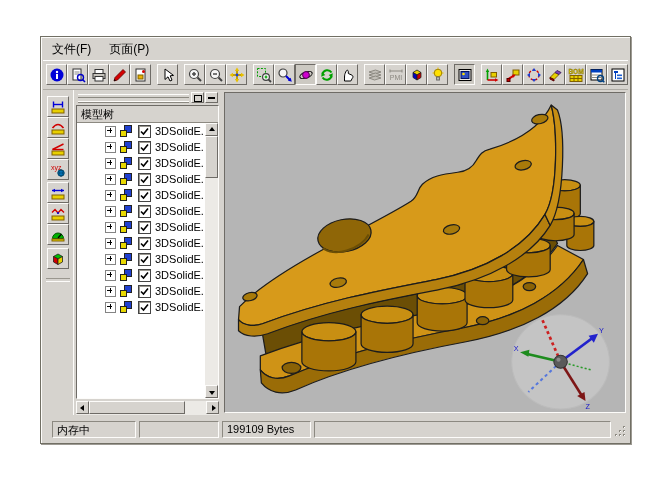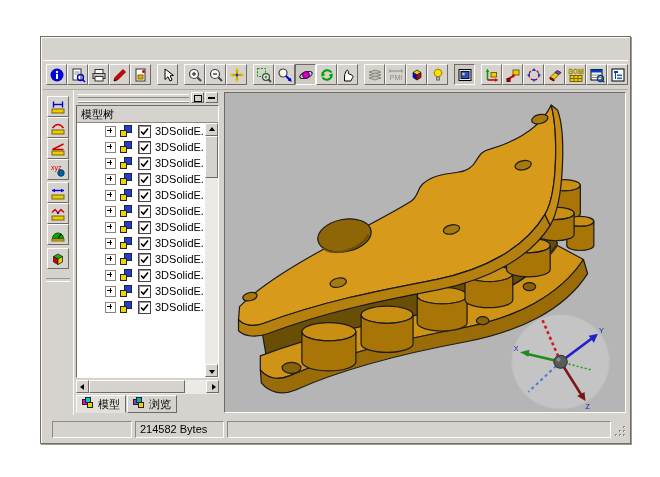--- a/index.html
+++ b/index.html
@@ -88,20 +88,24 @@
     font-size:11px;color:#000;padding:1px 4px 0 4px;box-sizing:border-box;margin-right:3px;}
   .c1{width:84px;} .c2{width:80px;} .c3{width:89px;} .c4{flex:1;}
   .grip{width:13px;height:13px;margin:4px 1px 0 0;}
 </style>
 </head>
 <body>
 
 <div class="stage">
 <div class="app">
 
+  <div class="menubar">
+    <span class="menu-item">文件(F)</span>
+    <span class="menu-item">页面(P)</span>
+  </div>
 
   <div class="toolbar">
     <span class="tb">
           <svg width="16" height="16">
             <circle cx="8" cy="8" r="6.5" fill="#0000d8"></circle>
             <circle cx="8" cy="5" r="1.2" fill="#fff"></circle>
             <rect x="7" y="7" width="2" height="5" fill="#fff"></rect>
           </svg>
         </span>
     <span class="tb">
@@ -614,38 +618,20 @@
       </div>
       <div class="hscroll">
         <span class="hbtn lf">
               <span class="arr a-lf"></span>
             </span>
         <span class="sthumbh"></span>
         <span class="hbtn rt">
               <span class="arr a-rt"></span>
             </span>
       </div>
-      <div class="tabs">
-        <span class="tab active">
-          <span class="cubes">
-            <i style="left:0;top:2px;width:6px;height:6px;background:#e000e0"></i>
-            <i style="left:5px;top:5px;width:6px;height:6px;background:#e8d800"></i>
-            <i style="left:3px;top:0;width:6px;height:6px;background:#00c8c8"></i>
-          </span>
-          <span>模型</span>
-        </span>
-        <span class="tab">
-          <span class="cubes">
-            <i style="left:0;top:2px;width:6px;height:6px;background:#8040c0"></i>
-            <i style="left:5px;top:5px;width:6px;height:6px;background:#e8d800"></i>
-            <i style="left:3px;top:0;width:6px;height:6px;background:#00b0b0"></i>
-          </span>
-          <span>浏览</span>
-        </span>
-      </div>
     </div>
 
     <div class="split"></div>
 
     <div class="viewport">
       <svg viewBox="0 0 385 318" preserveAspectRatio="none">
         <g stroke="#1c1c1c" stroke-width="1.2" stroke-linejoin="round">
 
           <path d="M36,240 C100,216 160,205 210,195 C255,185 293,163 312,130 L320,150 C297,185 258,207 212,217 C160,227 98,240 40,264 Z" fill="#6b4e05"></path>
 
@@ -722,22 +708,23 @@
           <circle cx="321" cy="266" r="2" fill="#8a8a8a" stroke="none"></circle>
           <text x="278" y="257" font-size="7" fill="#1515cc" font-family="Liberation Sans,sans-serif">X</text>
           <text x="360" y="239" font-size="7" fill="#1515cc" font-family="Liberation Sans,sans-serif">Y</text>
           <text x="347" y="315" font-size="7" fill="#1515cc" font-family="Liberation Sans,sans-serif">Z</text>
         </g>
       </svg>
     </div>
   </div>
 
   <div class="statusbar">
+    <span class="scell c1">内存中</span>
     <span class="scell c2"></span>
-    <span class="scell c3">214582 Bytes</span>
+    <span class="scell c3">199109 Bytes</span>
     <span class="scell c4"></span>
     <svg class="grip" width="13" height="13">
       <g fill="#8c8981">
             <rect x="9" y="1" width="2" height="2"></rect>
             <rect x="9" y="5" width="2" height="2"></rect>
             <rect x="9" y="9" width="2" height="2"></rect>
             <rect x="5" y="5" width="2" height="2"></rect>
             <rect x="5" y="9" width="2" height="2"></rect>
             <rect x="1" y="9" width="2" height="2"></rect>
           </g>

